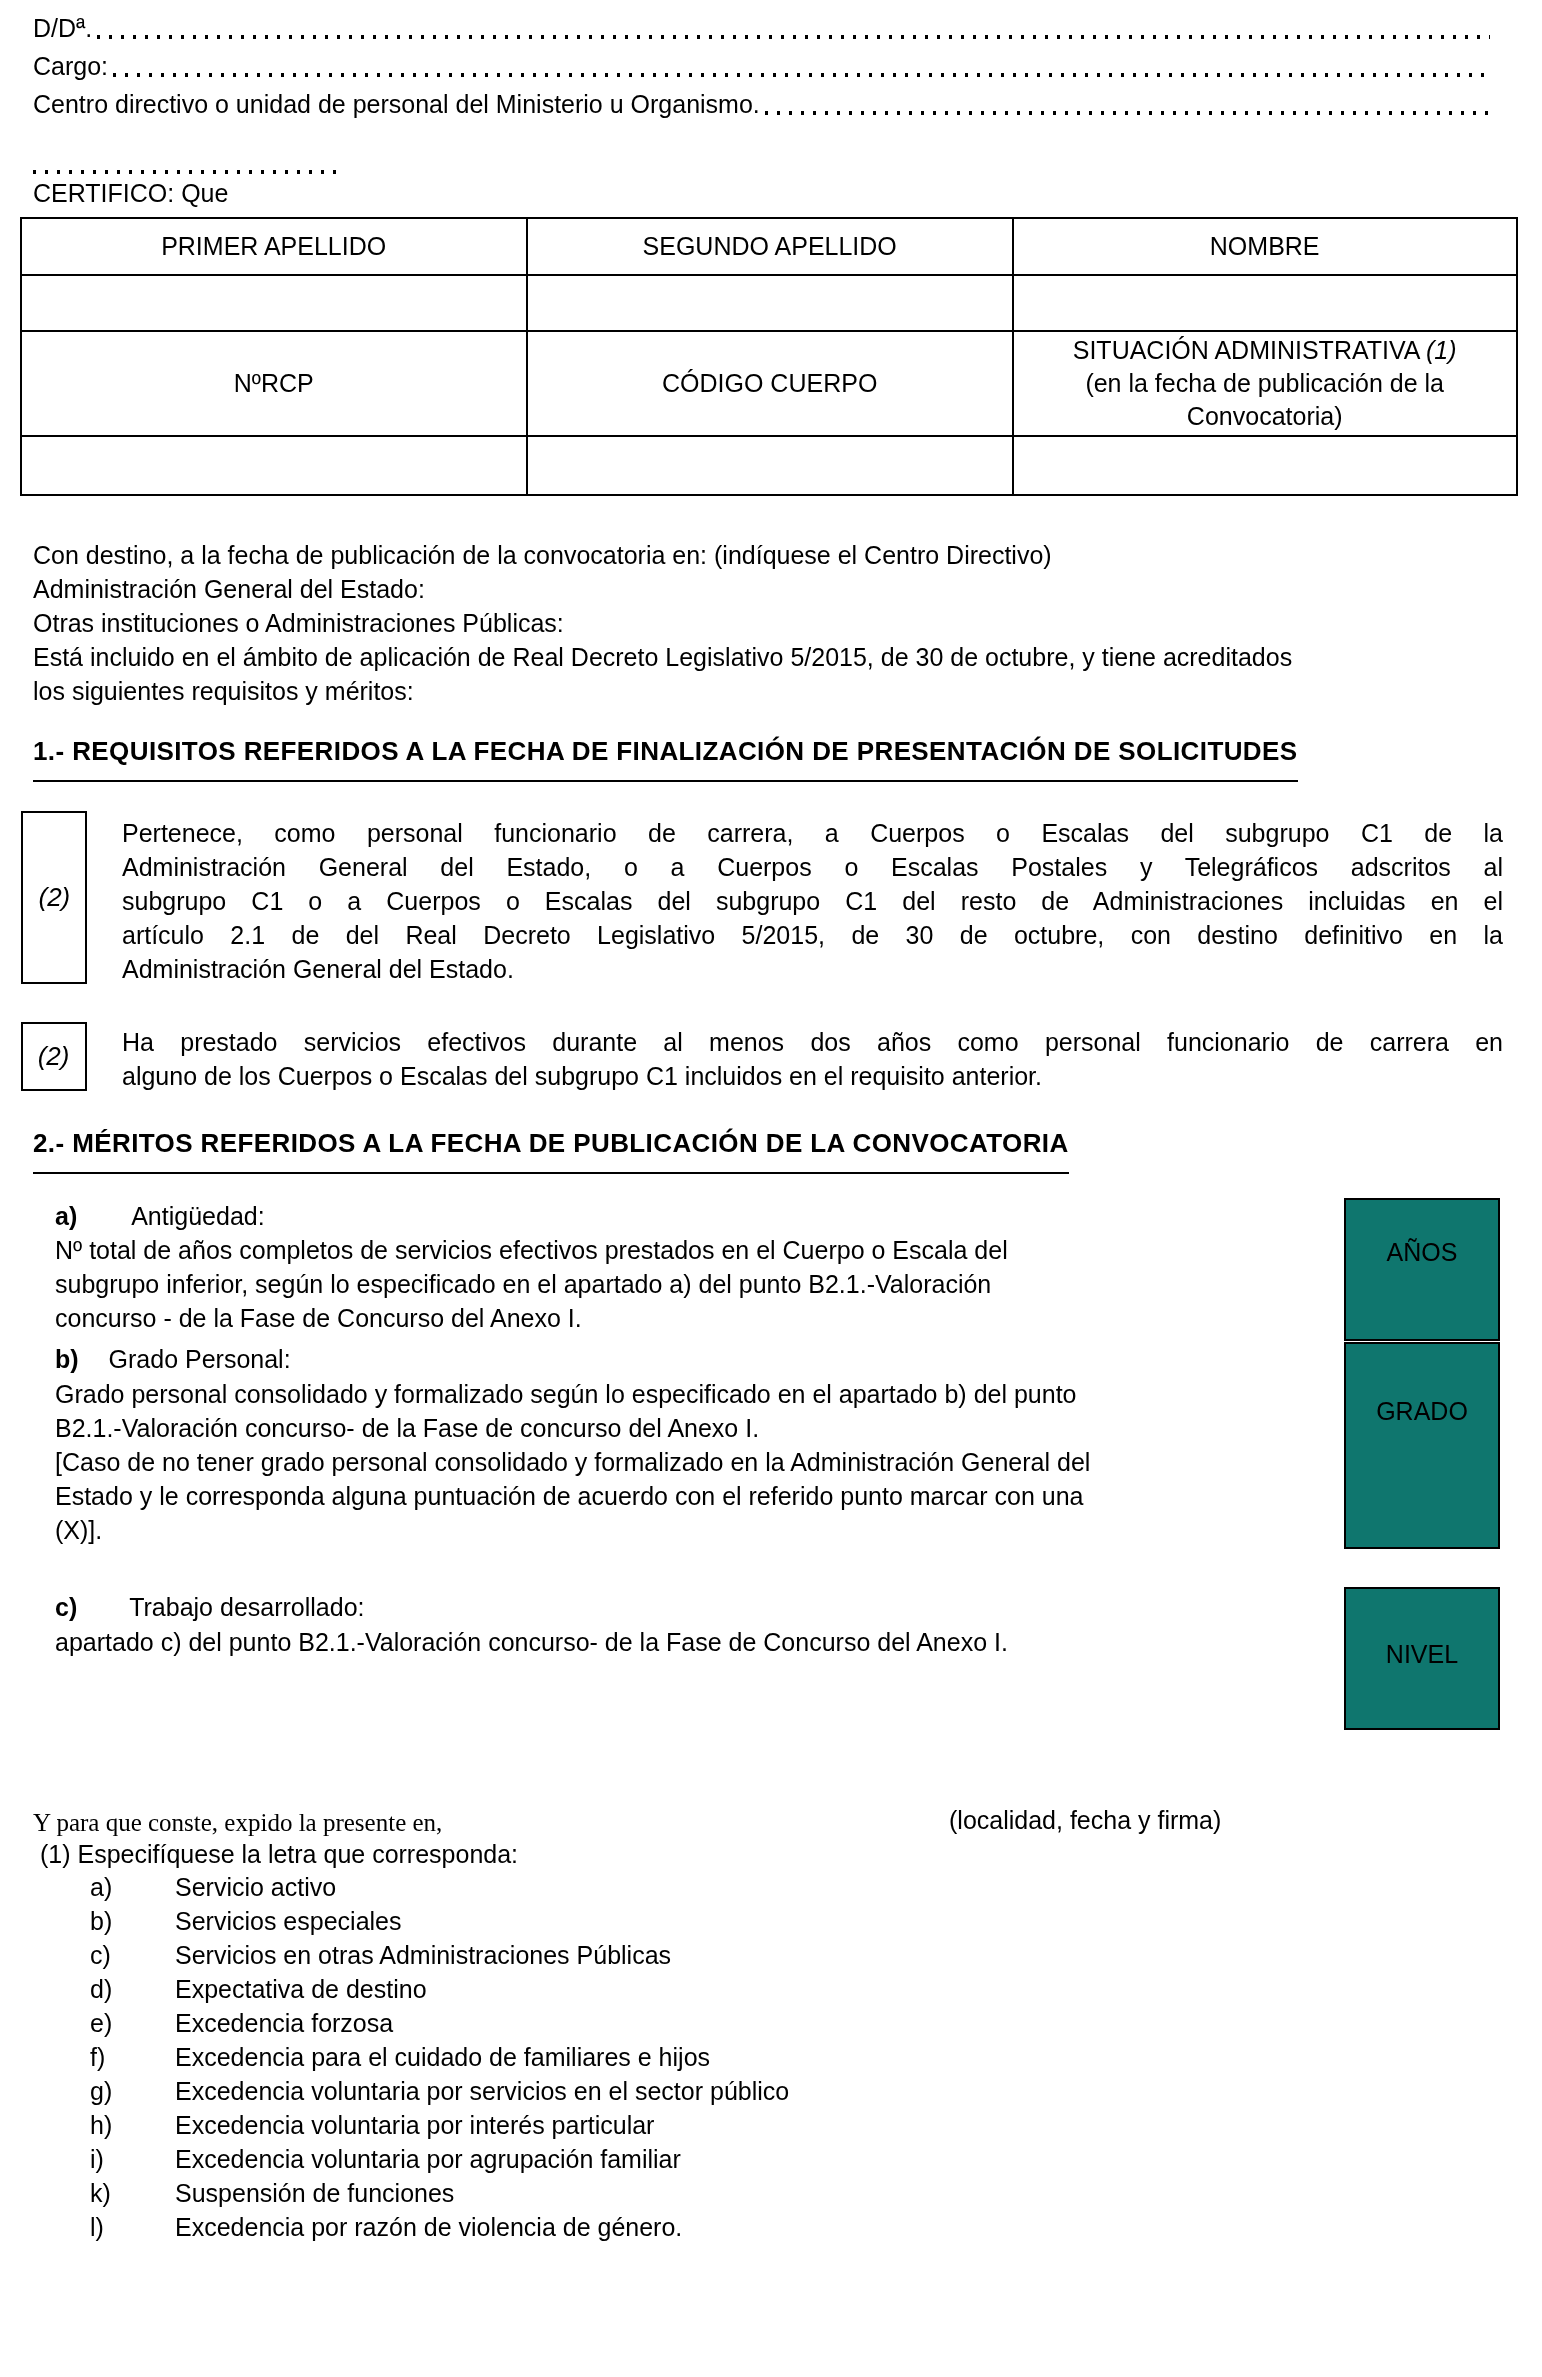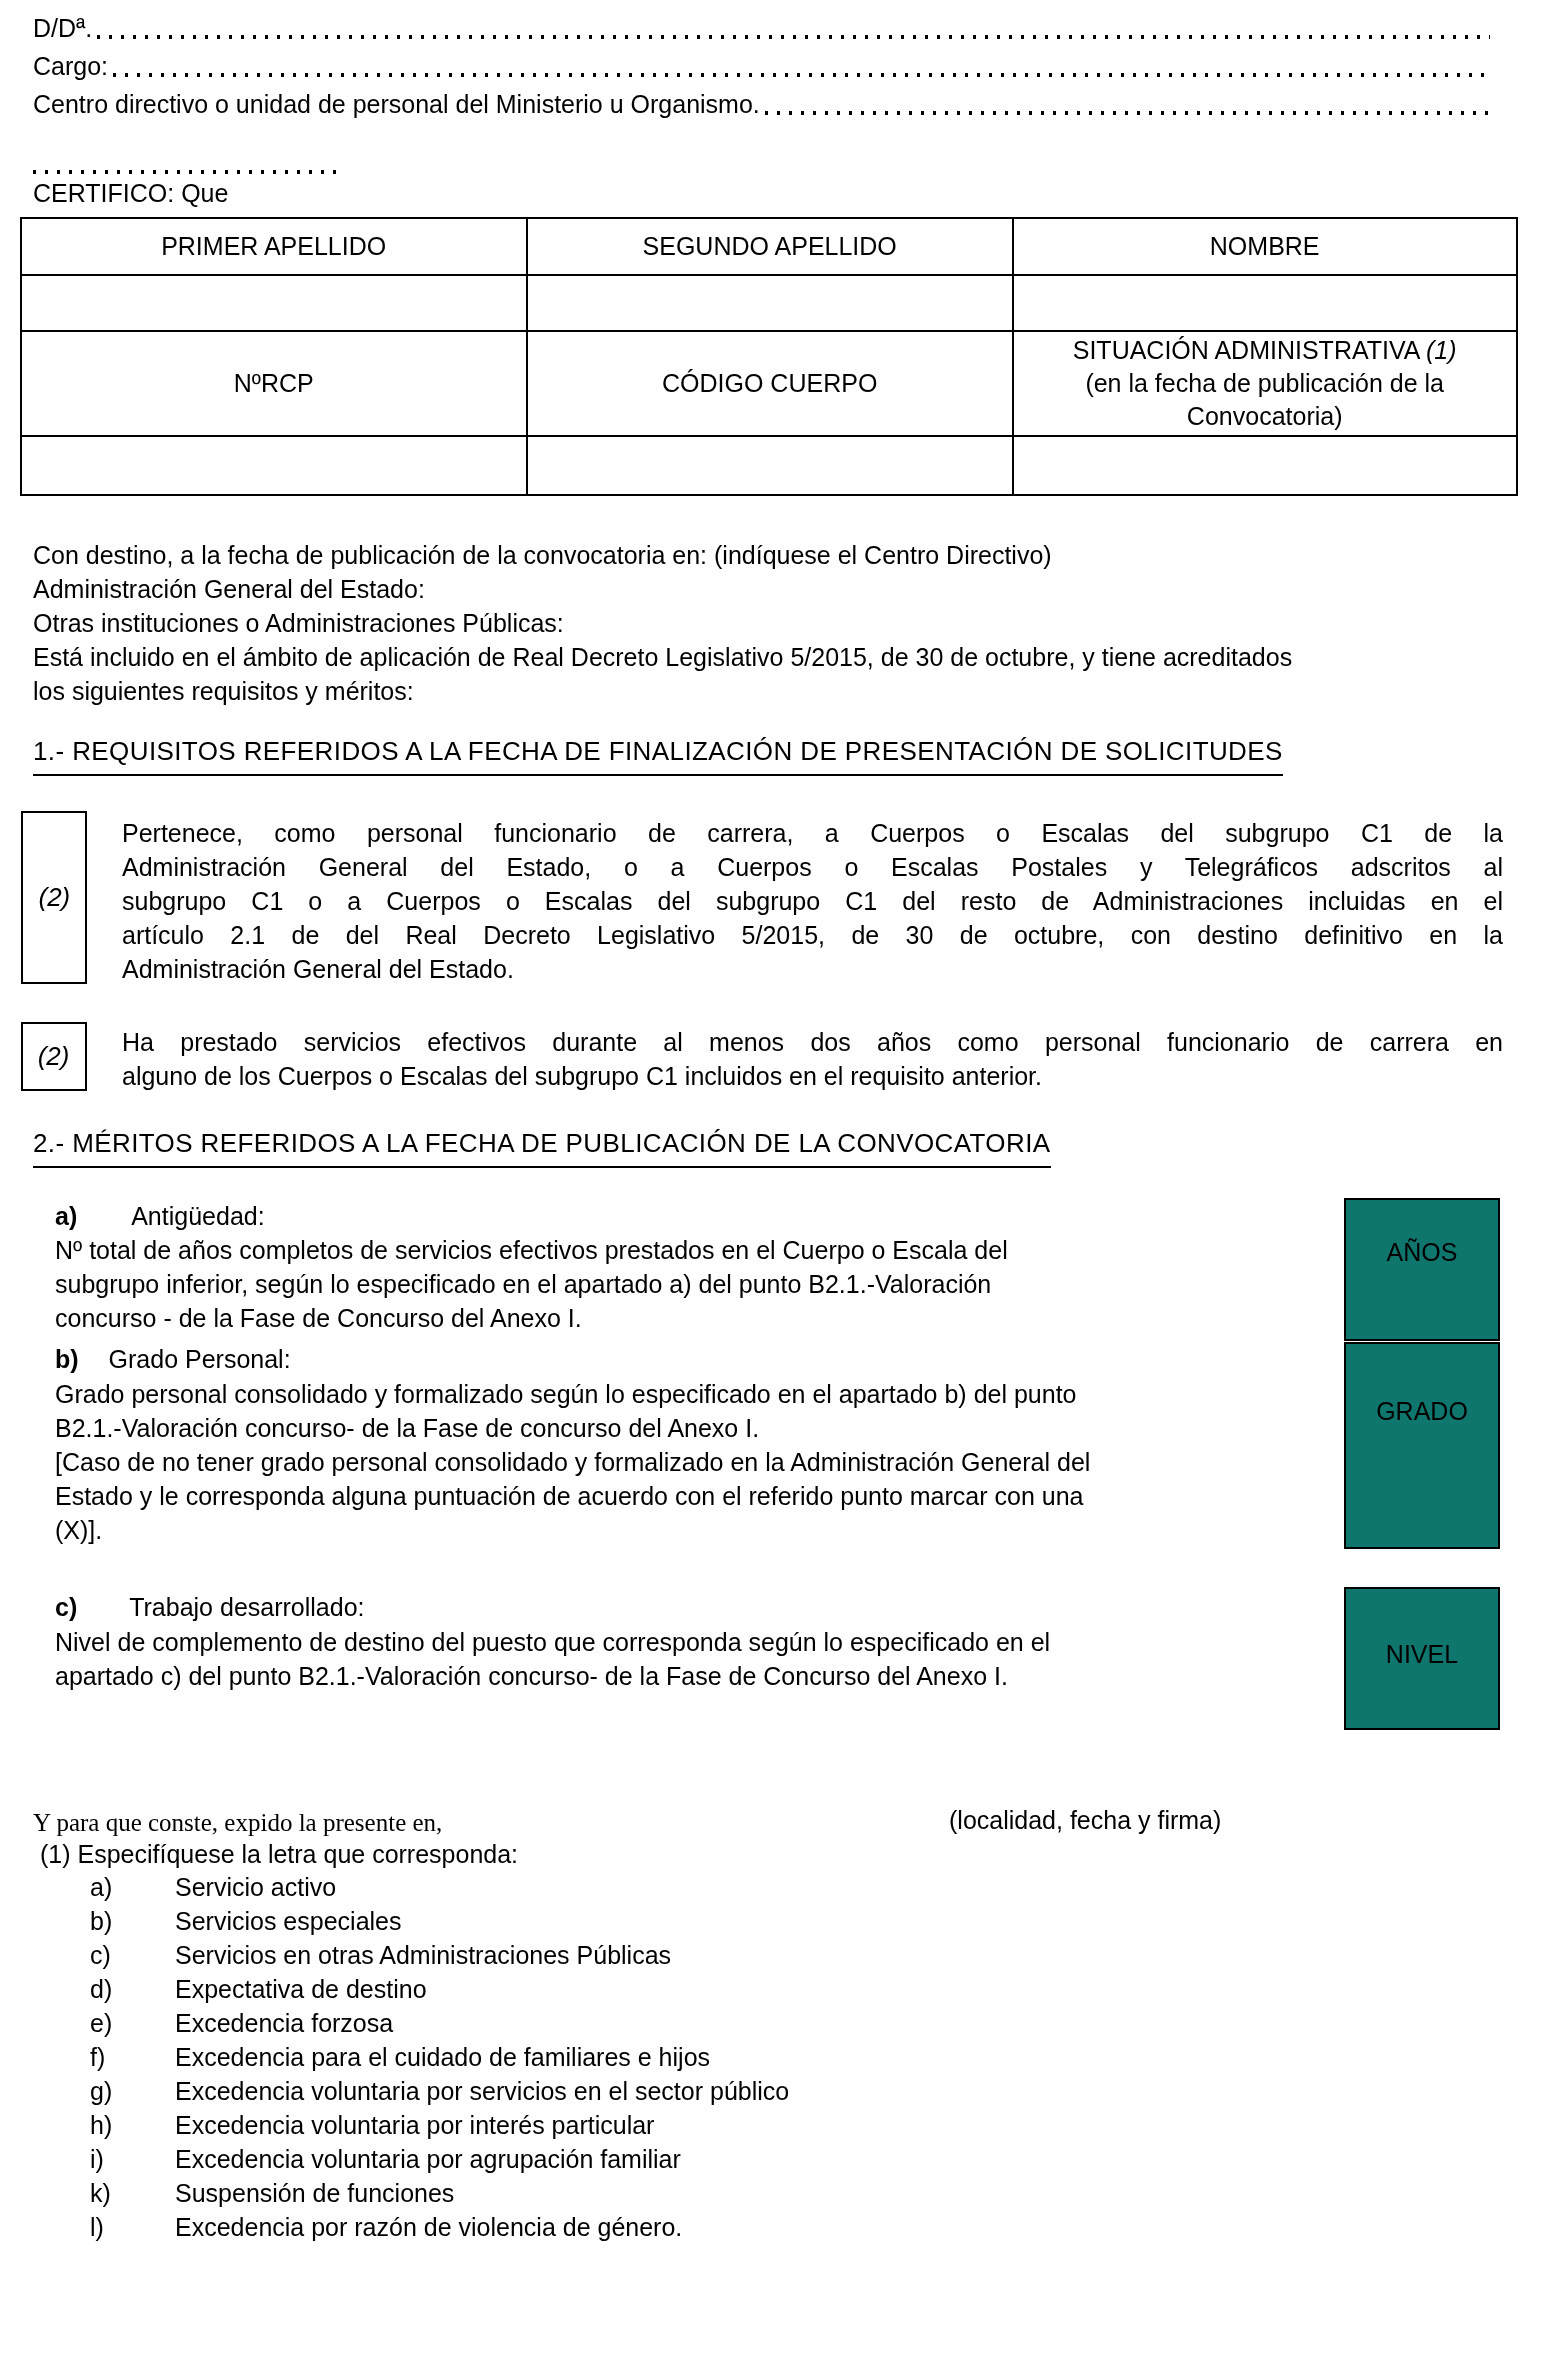--- a/index.html
+++ b/index.html
@@ -23,21 +23,21 @@
   .ptable{position:absolute; left:19.7px; top:217px; width:1494px; border:2.6px solid #000;
     display:grid; grid-template-columns:506px 486px auto; grid-template-rows:57px 56px 105px 57px;}
   .cell{border-right:2.6px solid #000; border-bottom:2.6px solid #000;
     display:flex; flex-direction:column; align-items:center; justify-content:center;
     text-align:center; line-height:33px; padding:0 6.9px; box-sizing:border-box;}
   .cell.lastcol{border-right:none;}
   .cell.lastrow{border-bottom:none;}
 
   
   .sect-heading{font-size:26px; letter-spacing:0.4px; white-space:nowrap;
-    border-bottom:2.6px solid #000; padding-bottom:8px; line-height:29px;}
+    border-bottom:2.6px solid #000; padding-bottom:14px; line-height:29px;font-weight:bold;}
 
   
   .lines .ln{line-height:34px; white-space:nowrap;}
   .jtext .ln{white-space:normal; text-align:justify; text-align-last:justify; line-height:34px;}
   .jtext .ln:last-child{text-align-last:left;}
 
   
   .reqbox{border:2.6px solid #000; display:flex; align-items:center; justify-content:center;
     font-style:italic; font-size:26px; background:#fff;}
 
@@ -154,21 +154,20 @@
     </div>
   <div class="abs valuebox" style="left:1344px; top:1342px; width:152px; height:203px;">
     <div class="vlabel" style="padding-top:50px;">GRADO</div>
   </div>
 
   <div class="abs nowrap" style="left:55px; top:1590px; line-height:34px;">
     <span class="mletter">c)</span>
     <span style="display:inline-block; margin-left:45px;">Trabajo desarrollado:</span>
   </div>
   <div class="abs lines" style="left:55px; top:1625px;">
-      <div class="ln">Nivel de complemento de destino del puesto que corresponda según lo especificado en el</div>
       <div class="ln">apartado c) del punto B2.1.-Valoración concurso- de la Fase de Concurso del Anexo I.</div>
     </div>
   <div class="abs valuebox" style="left:1344px; top:1587px; width:152px; height:139px;">
     <div class="vlabel" style="padding-top:48px;">NIVEL</div>
   </div>
 
   <div class="abs nowrap" style="left:33px; top:1806px; line-height:34px;font-family:Liberation Serif, serif;">Y para que conste, expido la presente en,</div>
   <div class="abs nowrap" style="left:949px; top:1803px; line-height:34px;">(localidad, fecha y firma)</div>
 
   <div class="abs nowrap" style="left:40px; top:1837px; line-height:34px;">(1) Especifíquese la letra que corresponda:</div>

